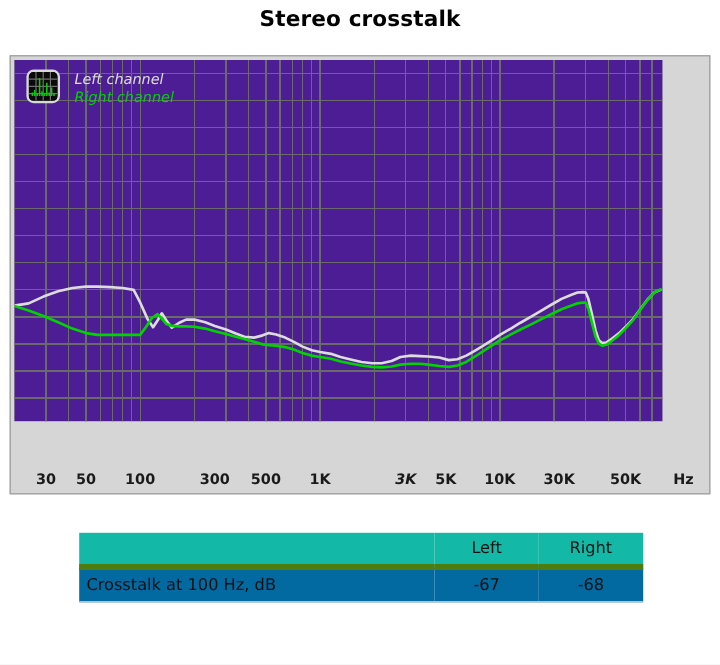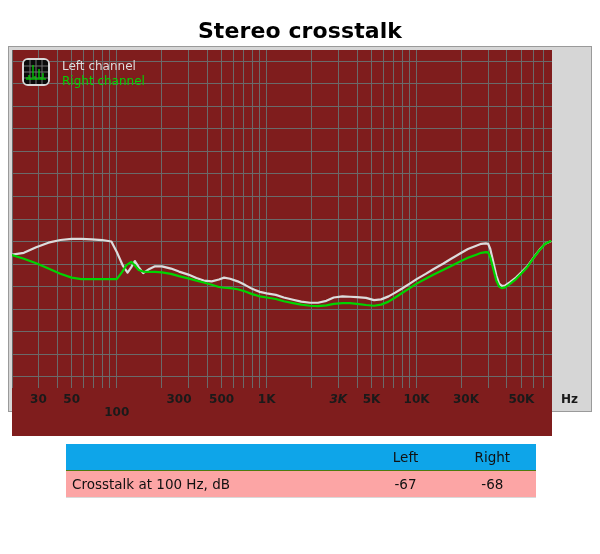--- a/index.html
+++ b/index.html
@@ -4,43 +4,44 @@
 <style>
   html,body{margin:0;padding:0;}
   body{
     width:600px;height:554px;
     background:#ffffff;
     font-family:"DejaVu Sans", sans-serif;
     overflow:hidden;
   }
   #page-title{
     text-align:center;
-    font-size:22px;
+    font-size:18px;
     font-weight:bold;
     color:#000;
-    padding-top:18px;
+    padding-top:6px;
     letter-spacing:0.1px;
     font-family:"DejaVu Sans", sans-serif;
   }
 
   
   #chart-wrap{
     position:absolute;
     left:8px; top:46px;
     width:584px; height:366px;
     background:#d6d6d6;
     border:1px solid #9a9a9a;
     box-sizing:border-box;
   }
   #plot{
     position:absolute;
     left:3px; top:3px;
-    width:540px; height:386px;
-    background:#7f1d1d;
+    width:540px; height:301px;
+    background:#4c1d95;
     overflow:hidden;
+    font-style:italic;
   }
   #plot svg{display:block;}
 
   
   #yaxis{
     position:absolute;
     left:546px; top:0px;
     width:36px; height:344px;
     color:#1a1a1a;
     font-size:12px;
@@ -109,25 +110,25 @@
     font-size:13.5px;
     font-family:"DejaVu Sans", sans-serif;
     color:#111;
   }
   #results-table th,#results-table td{
     padding:5px 6px;
     font-weight:normal;
     border-bottom:1px solid #d9d9d9;
   }
   #results-table thead th{
-    background:#0ea5e9;
-    border-bottom:1px solid #4d7c0f;
+    background:#14b8a6;
+    border-bottom:5px solid #4d7c0f;
     text-align:center;
   }
-  #results-table tbody tr{background:#fca5a5;}
+  #results-table tbody tr{background:#0369a1;}
   #results-table tbody tr:nth-child(even){background:#efefef;}
   .col-label{text-align:left;width:300px;}
   .col-num{text-align:center;width:78px;}
 </style>
 </head>
 <body>
 
 <div id="page-title">Stereo crosstalk</div>
 
 <div id="chart-wrap">
@@ -218,21 +219,21 @@
       <div id="legend-labels">
         <div class="legend-label legend-left">Left channel</div>
         <div class="legend-label legend-right">Right channel</div>
       </div>
     </div>
   </div>
 
   <div id="xaxis">
       <div class="xlab" style="left: 29.3986px;">30</div>
       <div class="xlab" style="left: 62.6569px;">50</div>
-      <div class="xlab" style="left: 107.786px; margin-top: 13px;">100</div>
+      <div class="xlab" style="left: 107.786px;">100</div>
       <div class="xlab" style="left: 170px;">300</div>
       <div class="xlab" style="left: 212.571px;">500</div>
       <div class="xlab" style="left: 257.7px;">1K</div>
       <div class="xlab" style="left: 329.227px; font-style: italic;">3K</div>
       <div class="xlab" style="left: 362.485px;">5K</div>
       <div class="xlab" style="left: 407.614px;">10K</div>
       <div class="xlab" style="left: 457px;">30K</div>
       <div class="xlab" style="left: 512.4px;">50K</div>
       <div class="xunit">Hz</div>
     </div>

